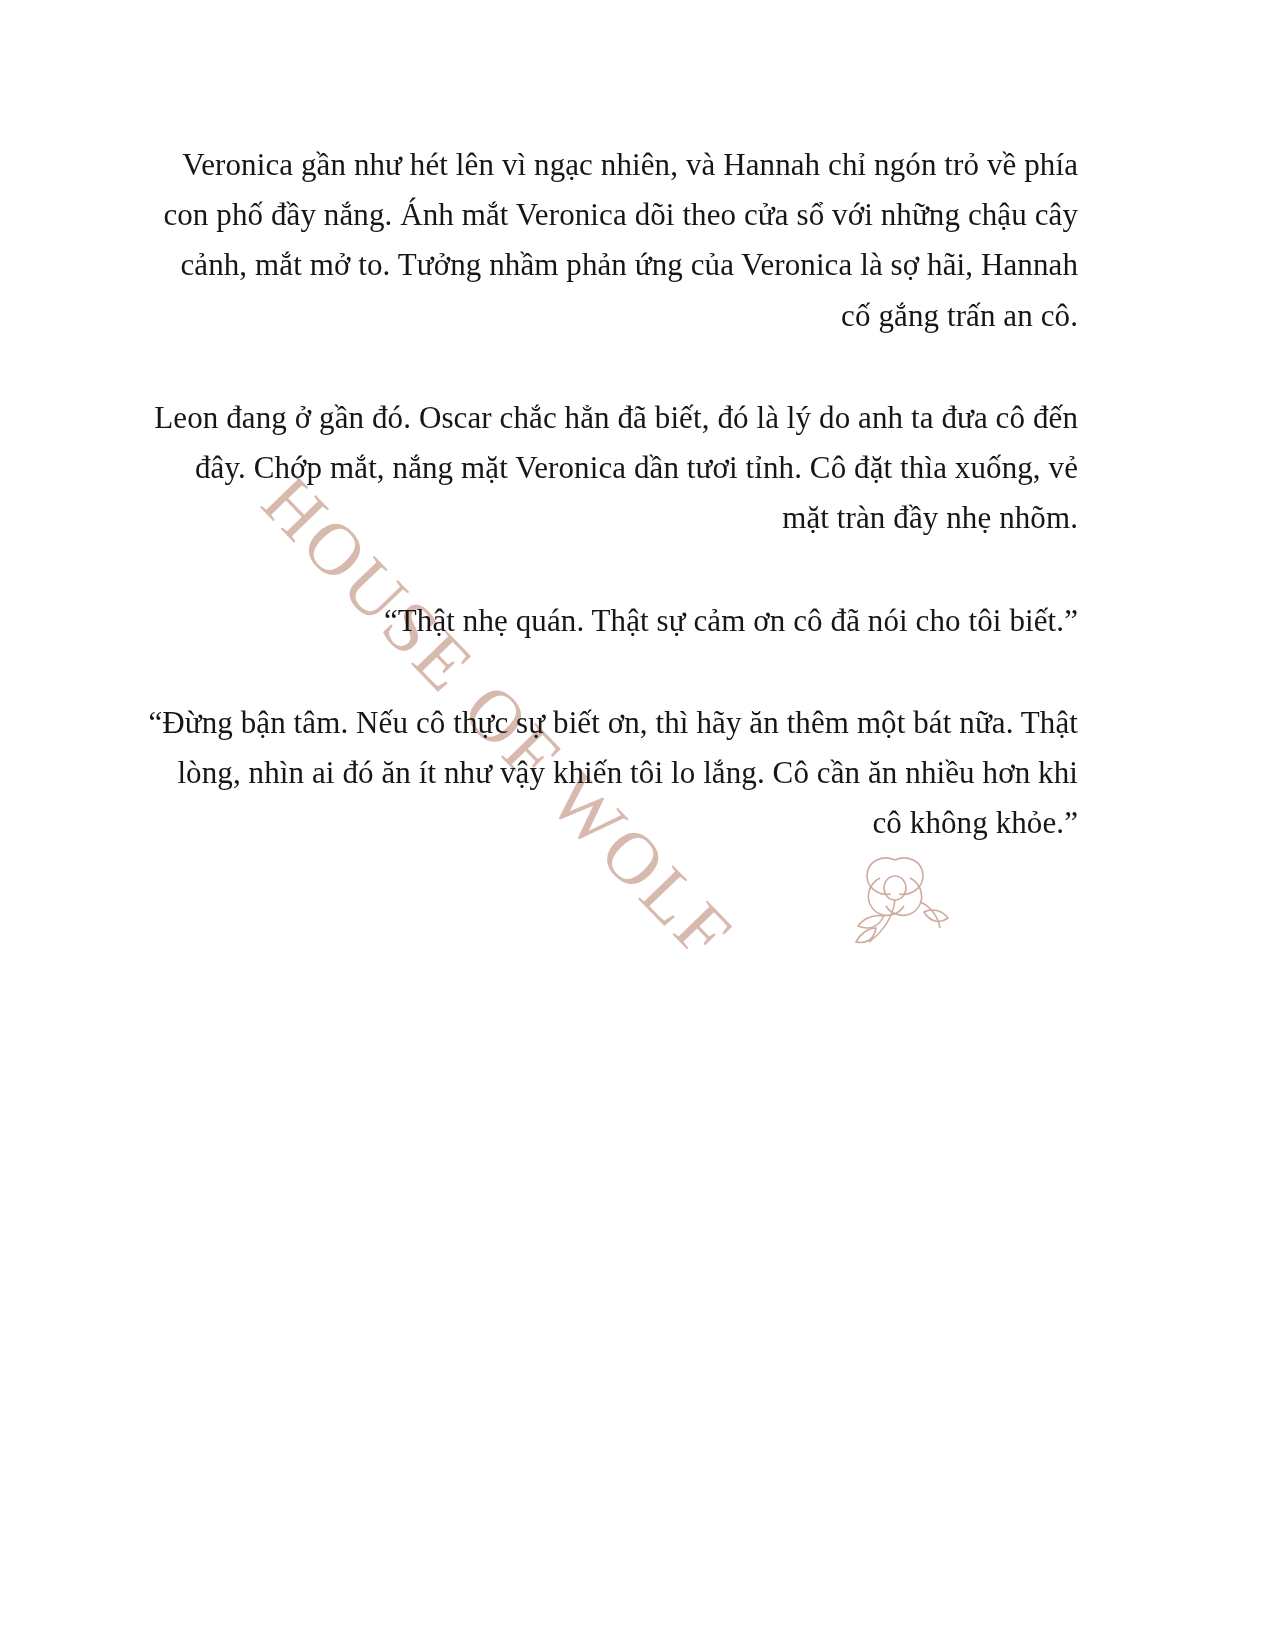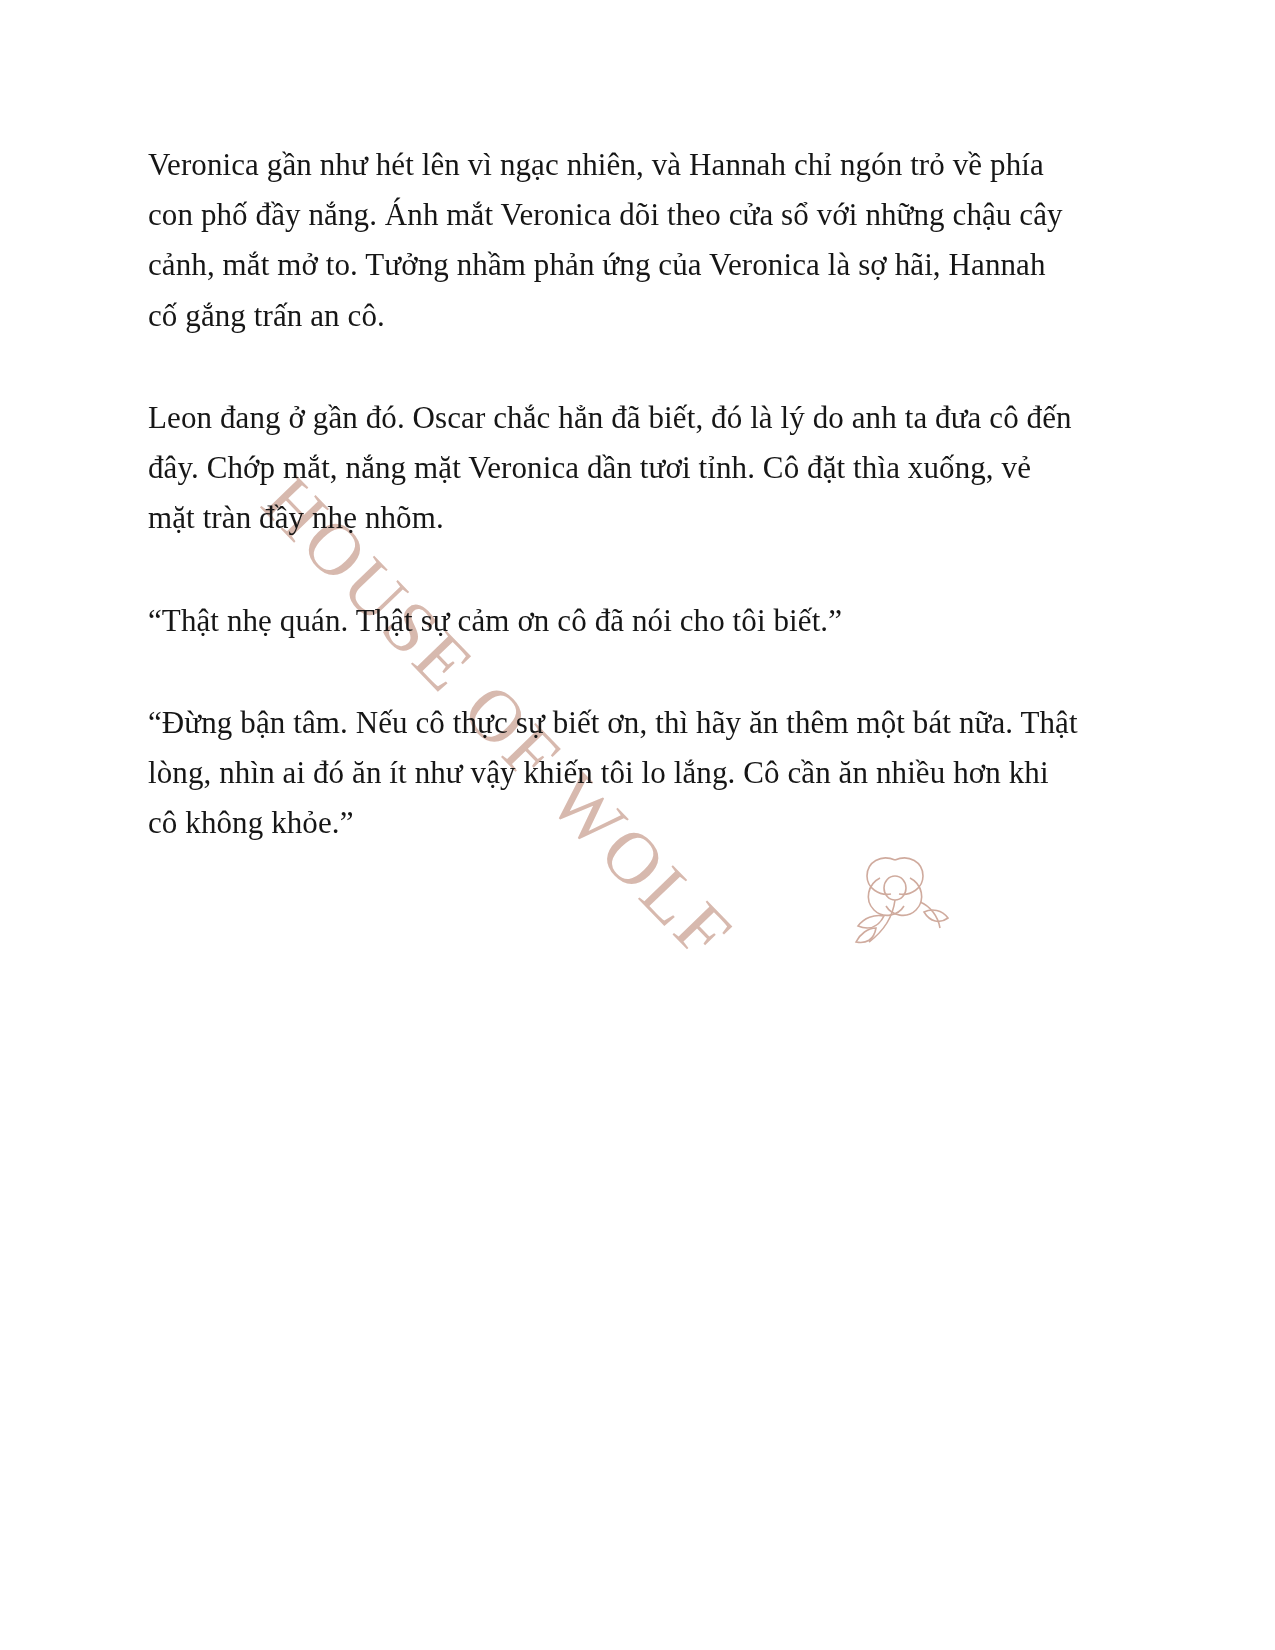--- a/index.html
+++ b/index.html
@@ -56,21 +56,21 @@
     position: absolute;
     left: 148px;
     top: 140px;
     width: 930px;
     z-index: 2;
   }
   p.para {
     font-size: 31px;
     line-height: 1.62;
     margin: 0 0 52px 0;
-    text-align: left;
+    text-align: right;
     color: #161616;
     letter-spacing: 0.1px;
   }
   p.para:last-child {
     margin-bottom: 0;
   }
 </style>
 </head>
 <body>
 

